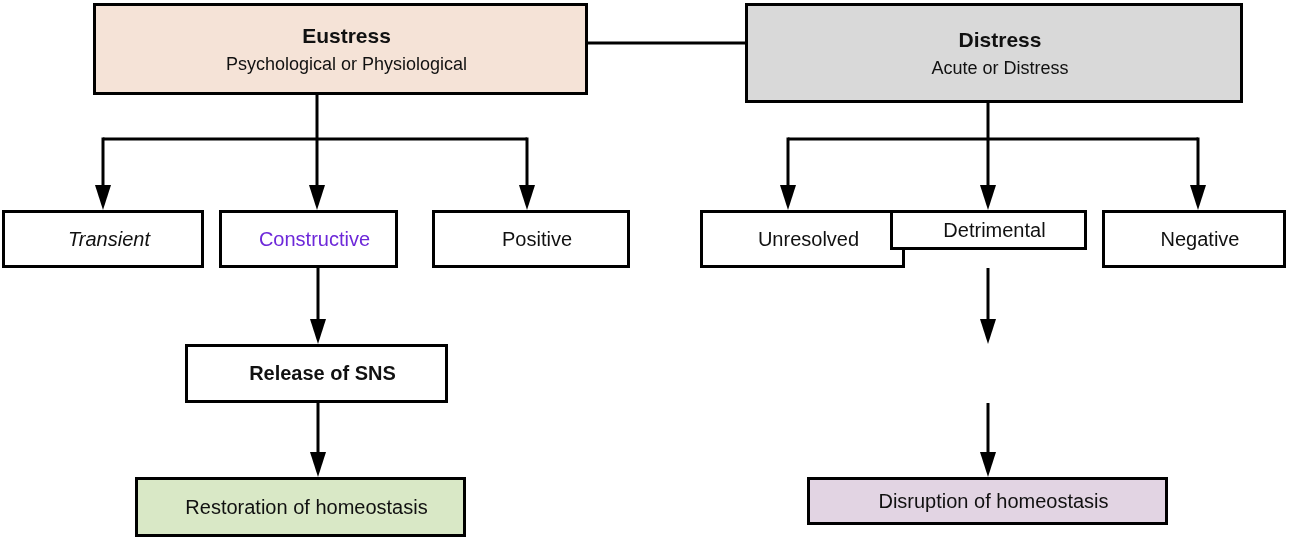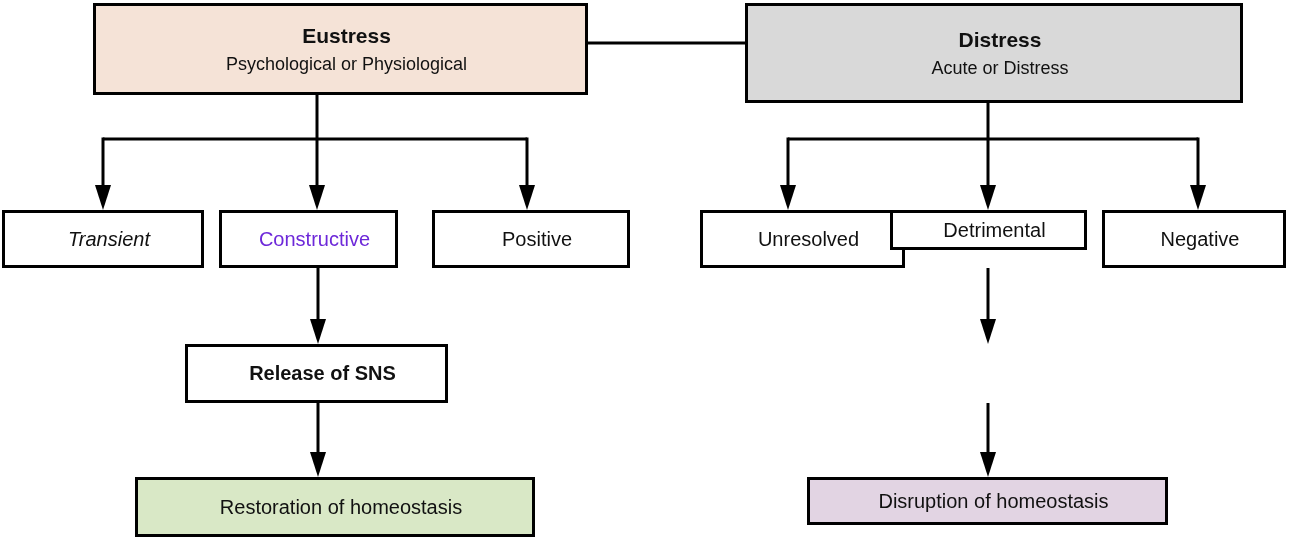--- a/index.html
+++ b/index.html
@@ -119,20 +119,20 @@
     <span>Detrimental</span>
   </div>
   <div class="node" style="left: 1102px; top: 210px; width: 184px; height: 58px; color: rgb(17, 17, 17);">
     <span>Negative</span>
   </div>
 
   <div class="node" style="left: 185px; top: 344px; width: 263px; height: 59px; color: rgb(17, 17, 17); font-weight: bold;">
     <span>Release of SNS</span>
   </div>
 
-  <div class="node" style="left: 135px; top: 477px; width: 400px; height: 60px; background: rgb(217, 232, 198); color: rgb(17, 17, 17);">
+  <div class="node" style="left: 135px; top: 477px; width: 331px; height: 60px; background: rgb(217, 232, 198); color: rgb(17, 17, 17);">
     <span>Restoration of homeostasis</span>
   </div>
   <div class="node" style="left: 807px; top: 477px; width: 361px; height: 48px; background: rgb(226, 212, 227); color: rgb(17, 17, 17);">
     <span>Disruption of homeostasis</span>
   </div>
 
 </div>
 
 </body></html>

